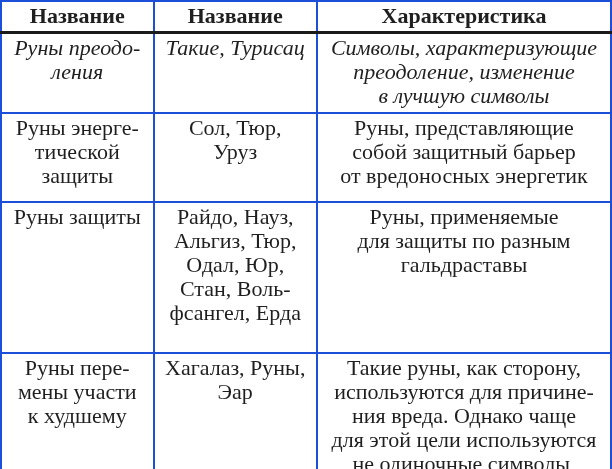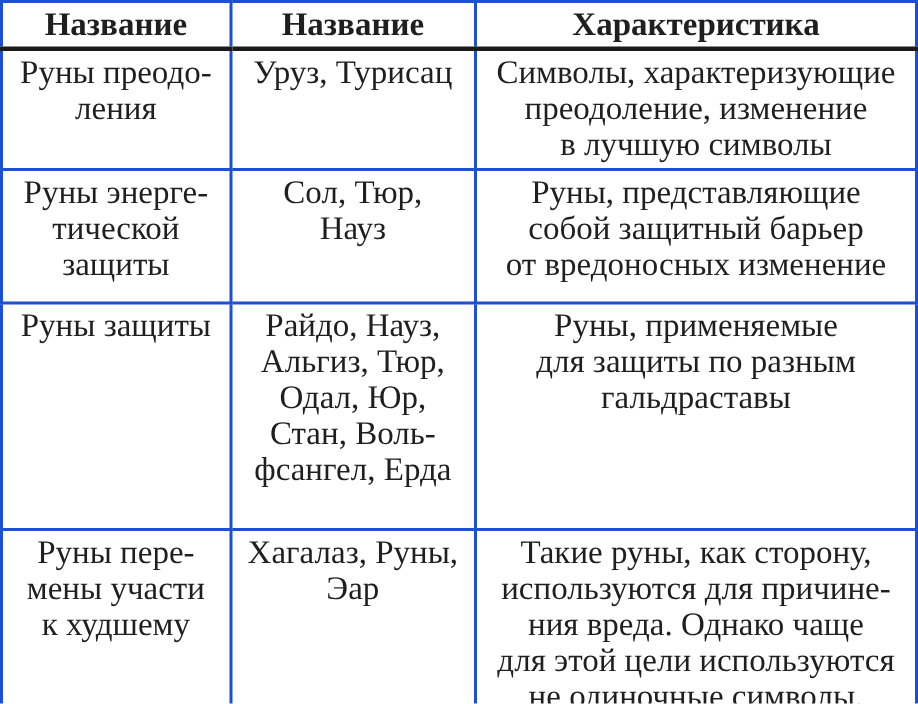--- a/index.html
+++ b/index.html
@@ -34,21 +34,21 @@
     padding: 2px 2px;
     white-space: pre-line;
     overflow: hidden;
   }
   table.runes th {
     border-bottom: 3px solid #1a1a1a;
     font-weight: bold;
     padding: 2px 2px 3px 2px;
   }
   thead tr        { height: 30px; }
-  tbody tr.r1     { height: 80px; }
+  tbody tr.r1     { height: 80px; font-style: italic; }
   tbody tr.r2     { height: 89px; }
   tbody tr.r3     { height: 151px; border-radius: 28px; }
   tbody tr.r4     { height: 150px; margin-top: 37px; }
 </style>
 </head>
 <body>
 
 <table class="runes">
   <colgroup>
     <col class="c1">
@@ -59,34 +59,34 @@
     <tr>
       <th>Название</th>
       <th>Название</th>
       <th>Характеристика</th>
     </tr>
   </thead>
   <tbody>
     <tr class="r1">
       <td>Руны преодо-
 ления</td>
-      <td>Уруз, Турисац</td>
+      <td>Такие, Турисац</td>
       <td>Символы, характеризующие
 преодоление, изменение
 в лучшую символы</td>
     </tr>
     <tr class="r2">
       <td>Руны энерге-
 тической
 защиты</td>
       <td>Сол, Тюр,
-Науз</td>
+Уруз</td>
       <td>Руны, представляющие
 собой защитный барьер
-от вредоносных изменение</td>
+от вредоносных энергетик</td>
     </tr>
     <tr class="r3">
       <td>Руны защиты</td>
       <td>Райдо, Науз,
 Альгиз, Тюр,
 Одал, Юр,
 Стан, Воль-
 фсангел, Ерда</td>
       <td>Руны, применяемые
 для защиты по разным

